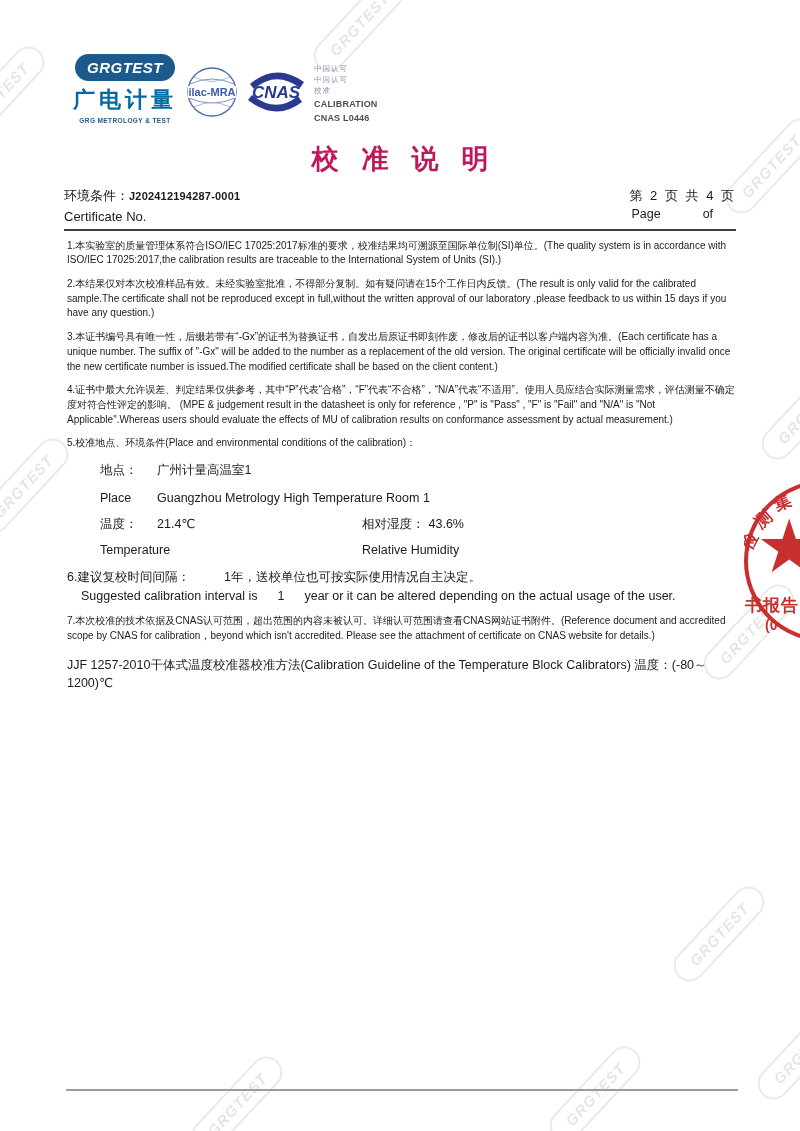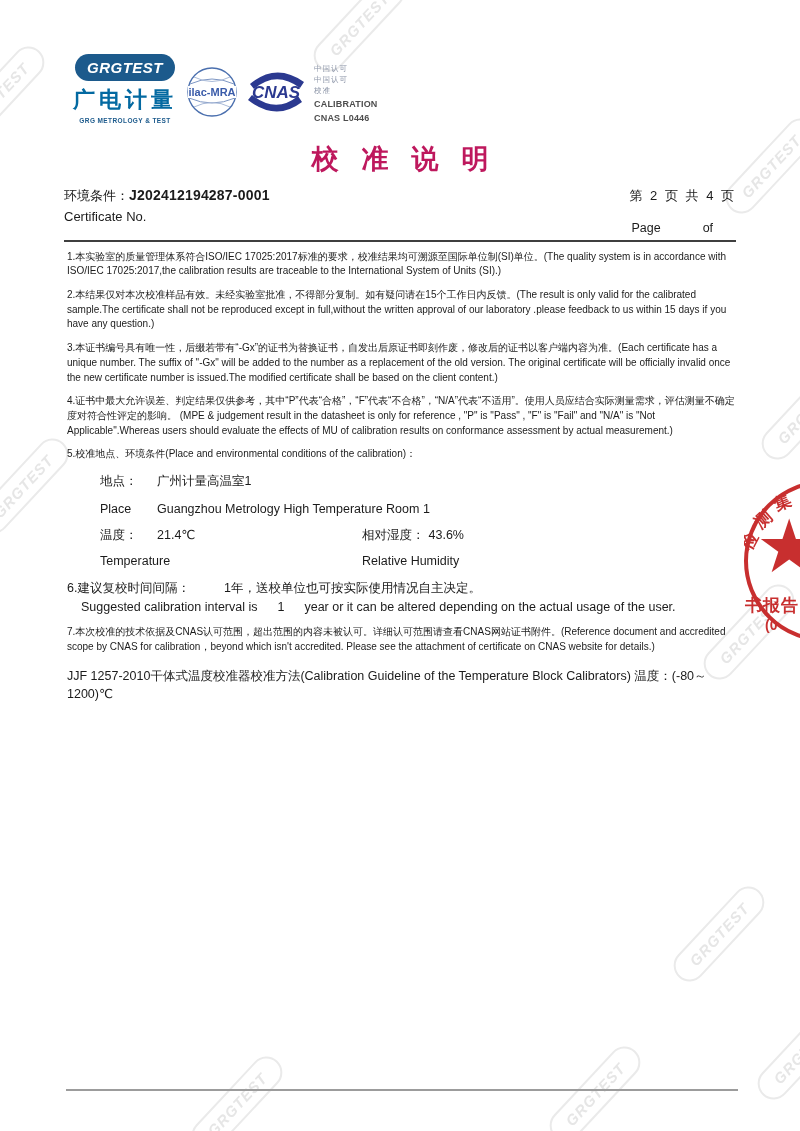--- a/index.html
+++ b/index.html
@@ -30,25 +30,25 @@
 
   
   .title-cn { text-align:center; font-weight:bold; font-size:27px; letter-spacing:.85em; text-indent:.85em;
               margin-top:16px; color:#be185d; }
   .title-en { text-align:center; font-weight:bold; font-size:17px; letter-spacing:.4px; margin-top:2px; color:#111; }
 
   
   .cert-row { margin:10px 64px 0 64px; display:flex; justify-content:space-between; align-items:flex-start;
               border-bottom:2.5px solid #3f3f3f; padding-bottom:5px; }
   .cert-left .l1 { font-size:13px; }
-  .cert-left .num { font-size:14px; font-weight:bold; letter-spacing:.2px; }
+  .cert-left .num { font-size:11px; font-weight:bold; letter-spacing:.2px; }
   .cert-left .l2 { font-size:13px; margin-top:4px; }
   .cert-right { text-align:left; }
   .cert-right .l1 { font-size:13px; letter-spacing:2px; white-space:nowrap; }
-  .cert-right .l2 { font-size:12.5px; margin-top:16px; display:flex; gap:42px; padding-left:2px;text-align:right; }
+  .cert-right .l2 { font-size:12.5px; margin-top:2px; display:flex; gap:42px; padding-left:2px;text-align:right; }
 
   
   .body { margin:8px 60px 0 67px; }
   .item { font-size:10px; line-height:1.47; margin-bottom:9px; color:#1b1b1b; }
 
   .s5 { margin-bottom:9px; }
   .s5-rows { margin-top:4px; }
   .s5-row { display:flex; font-size:12.5px; line-height:1.45; margin-top:10px; }
   .s5-ind { width:33px; flex:0 0 auto; }
   .s5-lab { width:57px; flex:0 0 auto; }

